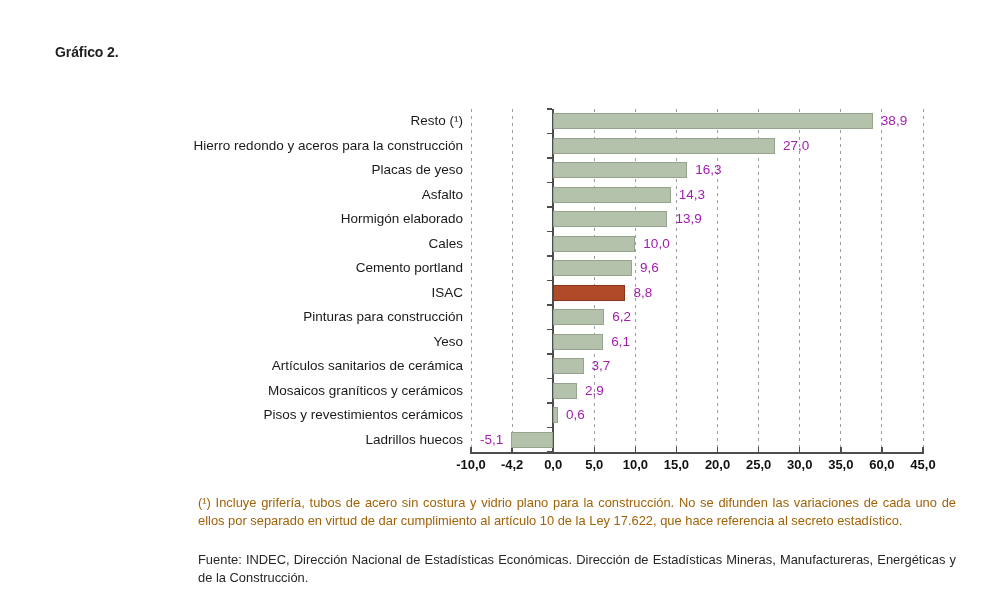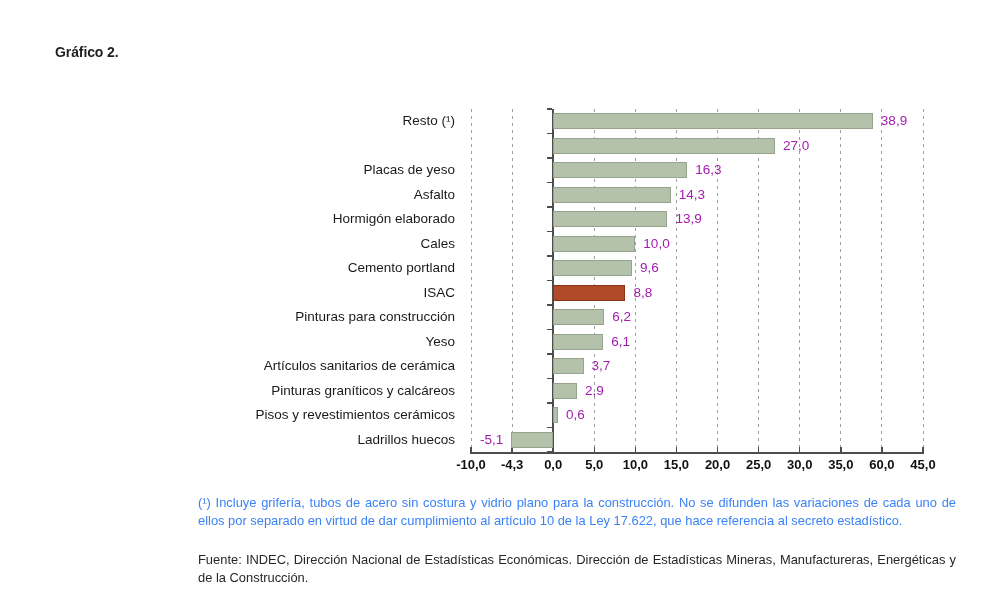--- a/index.html
+++ b/index.html
@@ -5,64 +5,65 @@
   html,body{margin:0;padding:0;background:#fff;}
   .figure{position:relative;width:992px;height:606px;background:#ffffff;
           font-family:"Liberation Sans",sans-serif;color:#1f1f1f;overflow:hidden;}
 
   
   .graf-label{position:absolute;left:55px;top:44px;font-size:14px;font-weight:700;letter-spacing:-0.1px;}
   .titles{position:absolute;left:200px;top:44px;width:750px;font-size:14px;font-weight:700;
           line-height:22px;letter-spacing:-0.1px;}
 
   
-  .cat-labels{position:absolute;left:0;top:109px;width:455px;height:343px;}
+  .cat-labels{position:absolute;left:8px;top:109px;width:455px;height:343px;}
   .cat-label{position:absolute;right:0;width:455px;text-align:right;font-size:13.5px;
              white-space:nowrap;color:#1a1a1a;}
 
   
   .plot{position:absolute;left:471px;top:109px;width:452px;height:343px;}
   .gridline{position:absolute;top:0;bottom:0;width:1px;
             background:repeating-linear-gradient(to bottom,var(--grid-color) 0 3px,transparent 3px 7px);}
   .zero-axis{position:absolute;top:0;bottom:0;width:1.5px;background:var(--axis-color);}
   .ctick{position:absolute;width:5px;height:1.5px;background:var(--axis-color);}
   .x-axis-line{position:absolute;left:-1px;right:-1px;bottom:-1.5px;height:1.5px;background:var(--axis-color);}
   .btick{position:absolute;bottom:0;width:1.5px;height:5px;background:var(--axis-color);}
   .bar{position:absolute;height:16px;border:1px solid;box-sizing:border-box;}
   .value-label{position:absolute;font-size:13.5px;font-weight:400;white-space:nowrap;color:#a21caf;}
 
   
   .xticks{position:absolute;left:471px;top:457px;width:452px;height:18px;}
   .xtick-label{position:absolute;width:60px;text-align:center;font-size:13px;font-weight:700;color:#111;}
 
   
   .footnote{position:absolute;left:198px;top:494px;width:758px;font-size:12.9px;line-height:18px;
-            text-align:justify;color:#3b82f6;}
+            text-align:justify;color:#a16207;}
   .source{position:absolute;left:198px;top:551px;width:758px;font-size:12.9px;line-height:18px;
           text-align:justify;color:#262626;}
   .source .src-label{font-weight:400;}
 </style>
 </head>
 <body>
 
 <div class="figure" style="--axis-color: #4d4d4d;">
   <div class="graf-label">Gráfico 2.</div>
 
   <div class="cat-labels">
       <div class="cat-label" style="top: 0px; height: 24.5px; line-height: 24.5px;">Resto (¹)</div>
+      <div class="cat-label" style="top: 24.5px; height: 24.5px; line-height: 24.5px;">Hierro redondo y aceros para la construcción</div>
       <div class="cat-label" style="top: 49px; height: 24.5px; line-height: 24.5px;">Placas de yeso</div>
       <div class="cat-label" style="top: 73.5px; height: 24.5px; line-height: 24.5px;">Asfalto</div>
       <div class="cat-label" style="top: 98px; height: 24.5px; line-height: 24.5px;">Hormigón elaborado</div>
       <div class="cat-label" style="top: 122.5px; height: 24.5px; line-height: 24.5px;">Cales</div>
       <div class="cat-label" style="top: 147px; height: 24.5px; line-height: 24.5px;">Cemento portland</div>
       <div class="cat-label" style="top: 171.5px; height: 24.5px; line-height: 24.5px;">ISAC</div>
       <div class="cat-label" style="top: 220.5px; height: 24.5px; line-height: 24.5px;">Yeso</div>
       <div class="cat-label" style="top: 196px; height: 24.5px; line-height: 24.5px;">Pinturas para construcción</div>
       <div class="cat-label" style="top: 245px; height: 24.5px; line-height: 24.5px;">Artículos sanitarios de cerámica</div>
-      <div class="cat-label" style="top: 269.5px; height: 24.5px; line-height: 24.5px;">Pinturas graníticos y calcáreos</div>
+      <div class="cat-label" style="top: 269.5px; height: 24.5px; line-height: 24.5px;">Mosaicos graníticos y cerámicos</div>
       <div class="cat-label" style="top: 294px; height: 24.5px; line-height: 24.5px;">Pisos y revestimientos cerámicos</div>
       <div class="cat-label" style="top: 318.5px; height: 24.5px; line-height: 24.5px;">Ladrillos huecos</div>
     </div>
 
   <div class="plot" style="--grid-color: #9e9e9e; --axis-color: #4d4d4d;">
     <div class="x-axis-line"></div>
   <div class="gridline" style="left: -0.5px;"></div>
       <div class="btick" style="left: -0.75px;"></div>
       <div class="gridline" style="left: 40.5909px;"></div>
       <div class="btick" style="left: 40.3409px;"></div>
@@ -126,21 +127,21 @@
       <div class="bar" style="left: 82.1818px; top: 273.75px; width: 23.8327px; background: rgb(180, 194, 172); border-color: rgb(150, 164, 142);"></div>
       <div class="value-label" style="top: 269.5px; height: 24.5px; line-height: 24.5px; left: 114.015px;">2,9</div>
       <div class="bar" style="left: 82.1818px; top: 298.25px; width: 4.93091px; background: rgb(180, 194, 172); border-color: rgb(150, 164, 142);"></div>
       <div class="value-label" style="top: 294px; height: 24.5px; line-height: 24.5px; left: 95.1127px;">0,6</div>
       <div class="bar" style="left: 40.2691px; top: 322.75px; width: 41.9127px; background: rgb(180, 194, 172); border-color: rgb(150, 164, 142);"></div>
       <div class="value-label" style="top: 318.5px; height: 24.5px; line-height: 24.5px; right: 419.731px;">-5,1</div>
     </div>
 
   <div class="xticks">
       <div class="xtick-label" style="left: -30px;">-10,0</div>
-      <div class="xtick-label" style="left: 11.0909px;">-4,3</div>
+      <div class="xtick-label" style="left: 11.0909px;">-4,2</div>
       <div class="xtick-label" style="left: 52.1818px;">0,0</div>
       <div class="xtick-label" style="left: 93.2727px;">5,0</div>
       <div class="xtick-label" style="left: 134.364px;">10,0</div>
       <div class="xtick-label" style="left: 175.455px;">15,0</div>
       <div class="xtick-label" style="left: 216.545px;">20,0</div>
       <div class="xtick-label" style="left: 257.636px;">25,0</div>
       <div class="xtick-label" style="left: 298.727px;">30,0</div>
       <div class="xtick-label" style="left: 339.818px;">35,0</div>
       <div class="xtick-label" style="left: 380.909px;">60,0</div>
       <div class="xtick-label" style="left: 422px;">45,0</div>

